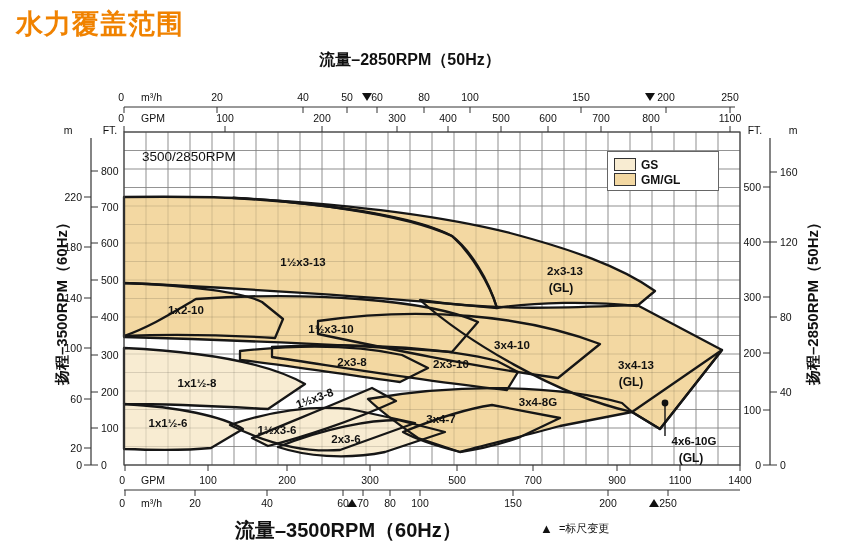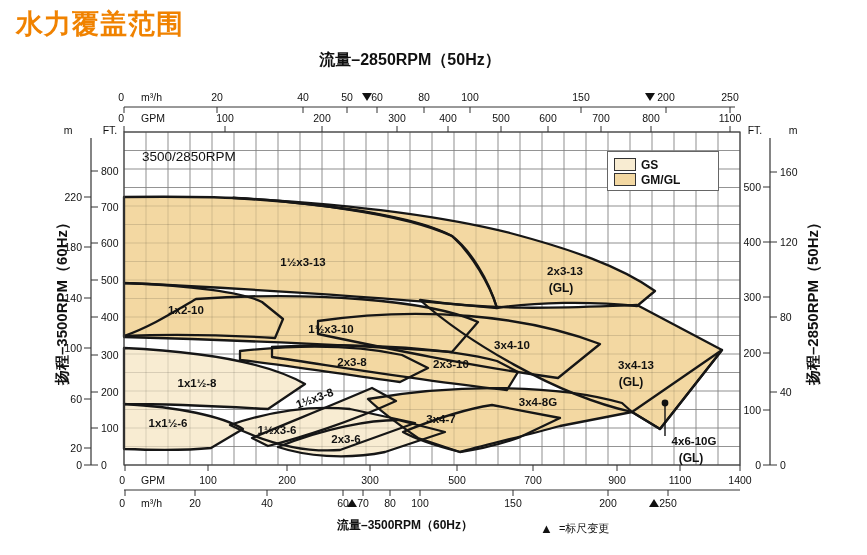--- a/index.html
+++ b/index.html
@@ -3,22 +3,22 @@
 <meta charset="utf-8">
 <style>
   html,body{margin:0;padding:0;background:#ffffff;}
   .stage{position:relative;width:867px;height:555px;background:#fff;overflow:hidden;
          font-family:"Liberation Sans",sans-serif;color:#111;}
   .page-title{position:absolute;left:16px;top:6px;font-size:27px;font-weight:bold;color:#f08200;
               letter-spacing:1px;}
   svg{position:absolute;left:0;top:0;}
   .axis-title-top{position:absolute;left:240px;top:50px;width:340px;text-align:center;
                   font-size:16px;font-weight:bold;}
-  .axis-title-bottom{position:absolute;left:235px;top:517px;width:340px;text-align:center;
-                  font-size:12px;font-weight:bold;}
+  .axis-title-bottom{position:absolute;left:235px;top:517px;width:340px;text-align:left;
+                  font-size:20px;font-weight:bold;}
   .axis-title-left{position:absolute;left:62px;top:300px;transform:translate(-50%,-50%) rotate(-90deg);
                    white-space:nowrap;font-size:15px;font-weight:bold;}
   .axis-title-right{position:absolute;left:813px;top:300px;transform:translate(-50%,-50%) rotate(-90deg);
                    white-space:nowrap;font-size:15px;font-weight:bold;}
   .subtitle{position:absolute;left:142px;top:149px;font-size:13.5px;font-weight:normal;}
   .legend{position:absolute;left:607px;top:151px;width:112px;box-sizing:border-box;
           border:1px solid #666;background:#fff;padding:4px 6px;}
   .legend-row{display:flex;align-items:flex-end;height:15px;}
   .legend-swatch{width:20px;height:11px;border:1px solid #333;margin-right:5px;flex:0 0 auto;}
   .legend-label{font-size:12px;font-weight:bold;line-height:1;}

